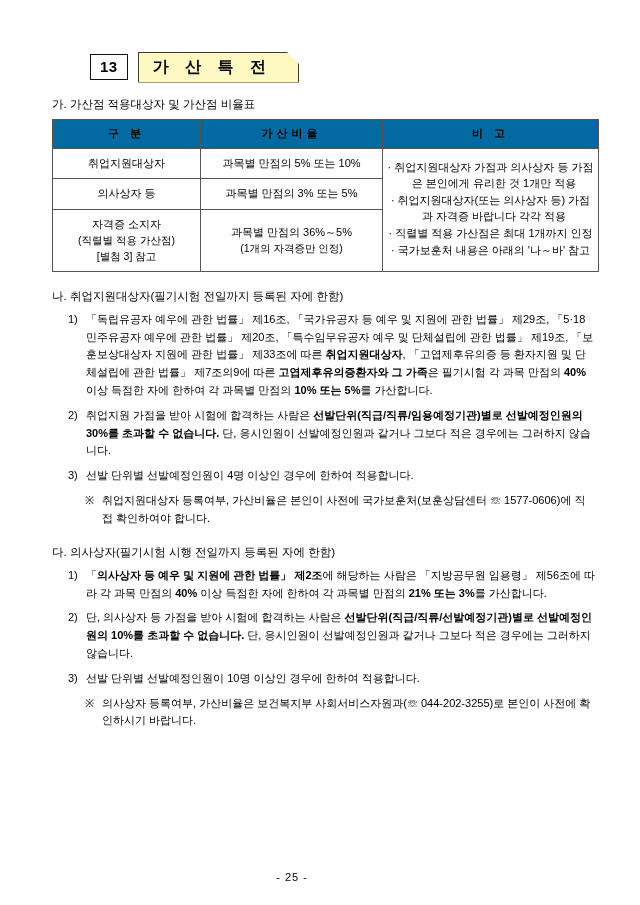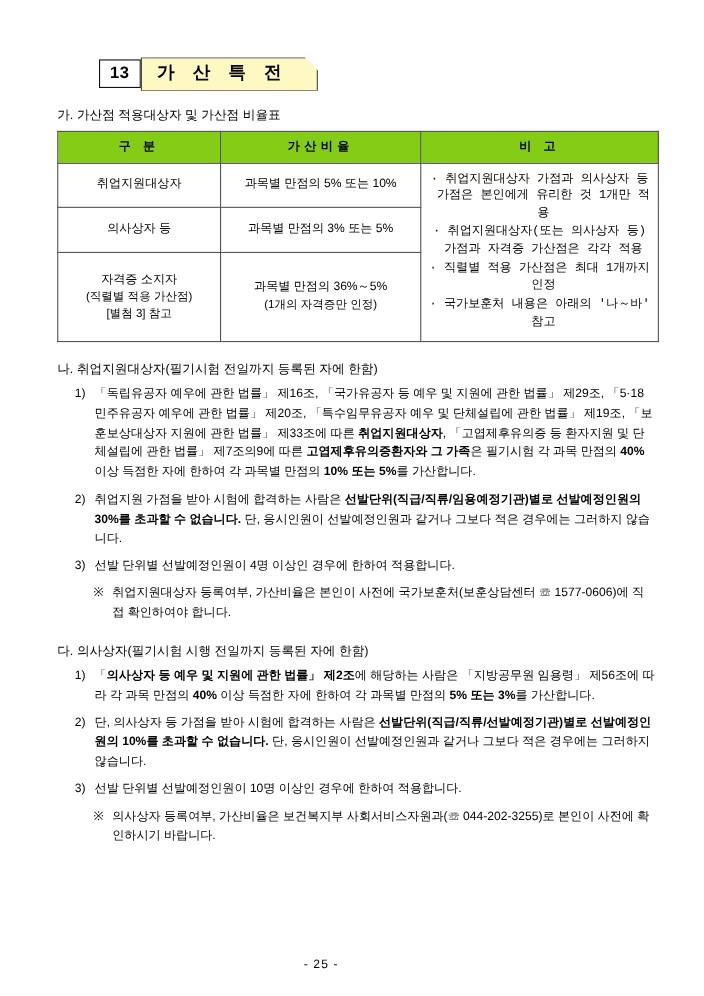--- a/index.html
+++ b/index.html
@@ -20,21 +20,21 @@
     width: 640px;
     height: 905px;
     box-sizing: border-box;
     padding: 52px 44px 0 44px;
   }
 
   
   .header-row {
     display: flex;
     align-items: center;
-    gap: 0;
+    gap: 10px;
     margin-left: 6px;
     padding-left: 40px;
   }
   .chapter-num {
     border: 1.6px solid #111;
     padding: 4px 9px 5px 9px;
     font-size: 15px;
     font-weight: bold;
     line-height: 1;
     letter-spacing: 0.5px;
@@ -70,34 +70,33 @@
   }
   table.tbl th, table.tbl td {
     border: 1px solid #555;
     text-align: center;
     vertical-align: middle;
     font-size: 11px;
     padding: 7px 4px;
     line-height: 1.45;
   }
   table.tbl thead th {
-    background: #84cc16;
+    background: #0369a1;
     font-weight: bold;
     letter-spacing: 4px;
     padding: 6px 16px;
   }
   .col1 { width: 148px; }
   .col2 { width: 182px; }
   .col3 { width: 216px; }
   td.note {
     text-align: left;
     padding: 6px 7px;
     font-size: 10.5px;
     line-height: 1.55;
-    font-family: Liberation Mono, monospace;
   }
   td.note div {
     text-indent: -7px;
     padding-left: 7px;
     margin-bottom: 1px;
   }
   .cell-sub {
     font-size: 10.5px;
   }
 
@@ -160,21 +159,21 @@
         <th>가산비율</th>
         <th>비    고</th>
       </tr>
     </thead>
     <tbody>
       <tr>
         <td>취업지원대상자</td>
         <td>과목별 만점의 5% 또는 10%</td>
         <td class="note" rowspan="3">
           <div>· 취업지원대상자 가점과 의사상자 등 가점은 본인에게 유리한 것 1개만 적용</div>
-          <div>· 취업지원대상자(또는 의사상자 등) 가점과 자격증 가산점은 각각 적용</div>
+          <div>· 취업지원대상자(또는 의사상자 등) 가점과 자격증 바랍니다 각각 적용</div>
           <div>· 직렬별 적용 가산점은 최대 1개까지 인정</div>
           <div>· 국가보훈처 내용은 아래의 '나～바' 참고</div>
         </td>
       </tr>
       <tr>
         <td>의사상자 등</td>
         <td>과목별 만점의 3% 또는 5%</td>
       </tr>
       <tr>
         <td>
@@ -209,21 +208,21 @@
 
   <div class="item sub">
     <div class="marker wide">※</div>
     <div class="txt">취업지원대상자 등록여부, 가산비율은 본인이 사전에 국가보훈처(보훈상담센터 ☏ 1577-0606)에 직접 확인하여야 합니다.</div>
   </div>
 
   <div class="sec-head sp">다. 의사상자(필기시험 시행 전일까지 등록된 자에 한함)</div>
 
   <div class="item">
     <div class="marker">1)</div>
-    <div class="txt">「<b>의사상자 등 예우 및 지원에 관한 법률」 제2조</b>에 해당하는 사람은 「지방공무원 임용령」 제56조에 따라 각 과목 만점의 <b>40%</b> 이상 득점한 자에 한하여 각 과목별 만점의 <b>5% 또는 3%</b>를 가산합니다.</div>
+    <div class="txt">「<b>의사상자 등 예우 및 지원에 관한 법률」 제2조</b>에 해당하는 사람은 「지방공무원 임용령」 제56조에 따라 각 과목 만점의 <b>40%</b> 이상 득점한 자에 한하여 각 과목별 만점의 <b>21% 또는 3%</b>를 가산합니다.</div>
   </div>
 
   <div class="item">
     <div class="marker">2)</div>
     <div class="txt">단, 의사상자 등 가점을 받아 시험에 합격하는 사람은 <b>선발단위(직급/직류/선발예정기관)별로 선발예정인원의 10%를 초과할 수 없습니다.</b> 단, 응시인원이 선발예정인원과 같거나 그보다 적은 경우에는 그러하지 않습니다.</div>
   </div>
 
   <div class="item">
     <div class="marker">3)</div>
     <div class="txt">선발 단위별 선발예정인원이 10명 이상인 경우에 한하여 적용합니다.</div>

